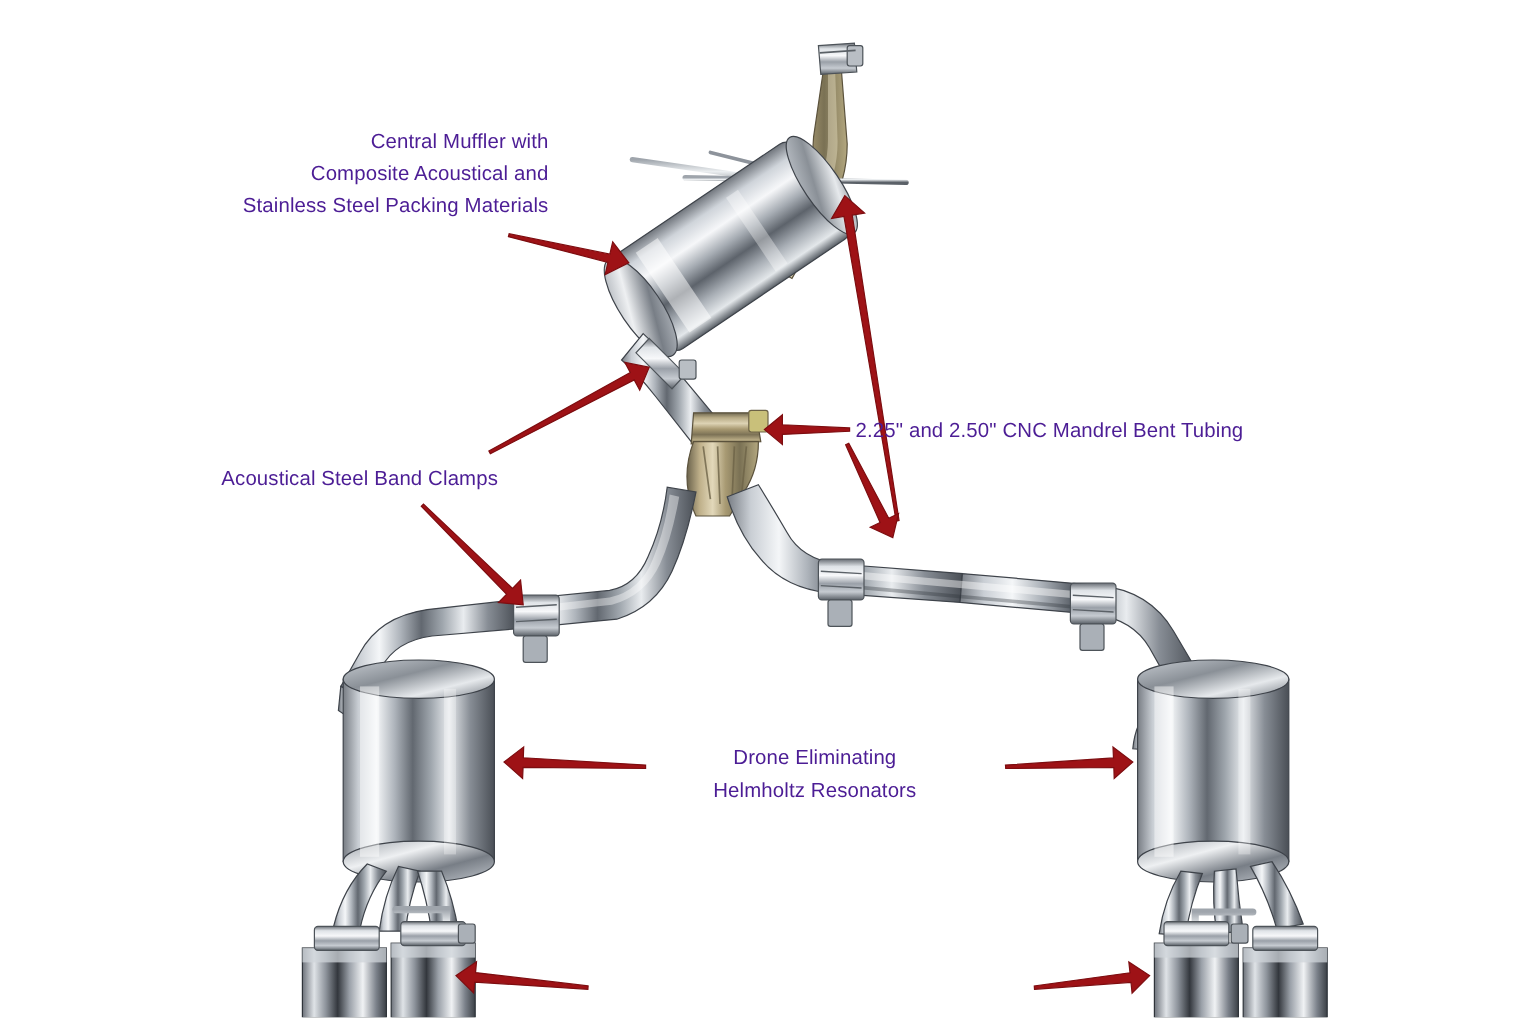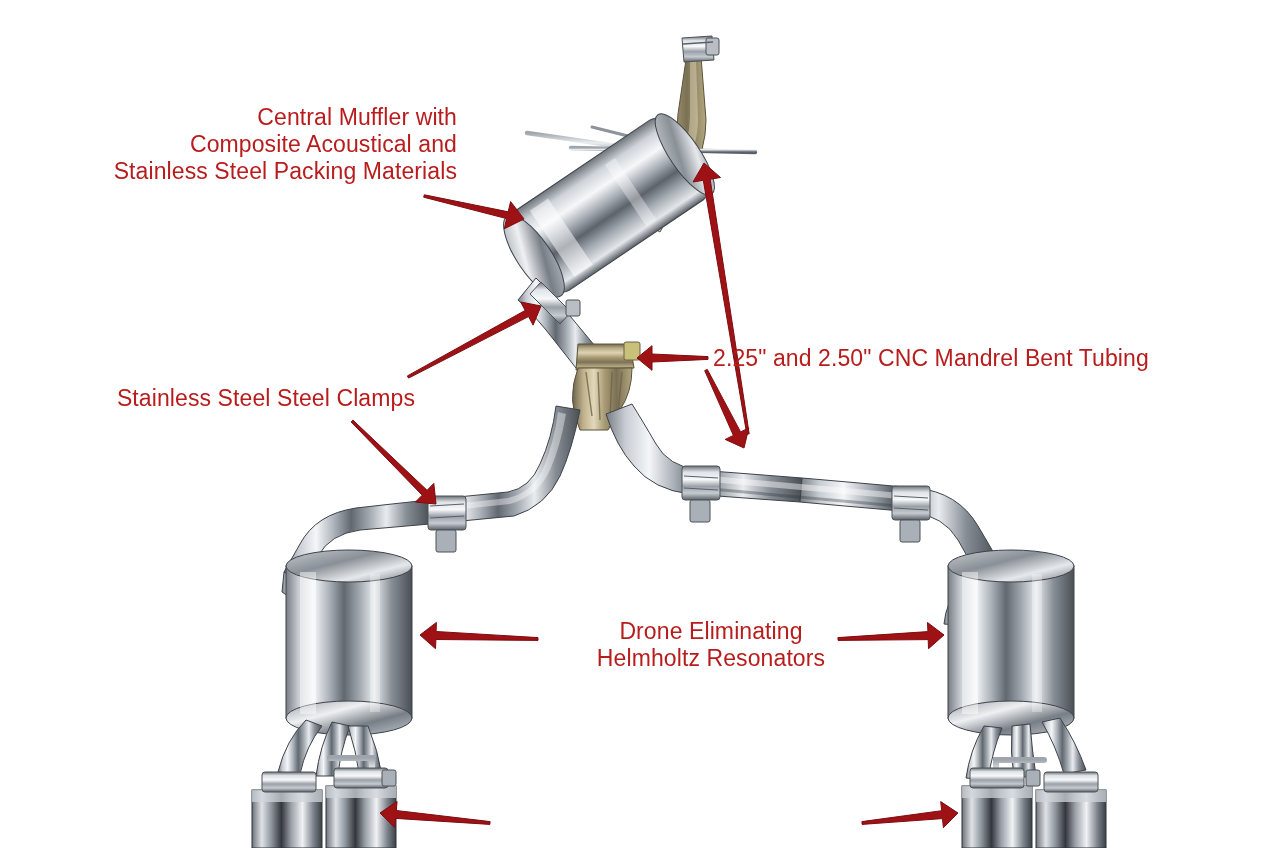--- a/index.html
+++ b/index.html
@@ -1,19 +1,19 @@
 <!DOCTYPE html>
 <html><head>
 <meta charset="utf-8">
 <style>
   html,body{margin:0;padding:0;background:#fff;}
   body{width:1280px;height:848px;font-family:"Liberation Sans",sans-serif;}
   #stage{position:relative;width:1280px;height:848px;background:#ffffff;overflow:hidden;}
   #art{position:absolute;left:0;top:0;width:1280px;height:848px;}
-  .lbl{position:absolute;color:#b91c1c;font-size:23px;line-height:27px;font-weight:400;letter-spacing:.1px;white-space:pre;}
+  .lbl{position:absolute;color:#4c1d95;font-size:17px;line-height:27px;font-weight:400;letter-spacing:.1px;white-space:pre;}
   .lbl.r{text-align:right;}
   .lbl.c{text-align:center;}
   #ov{position:absolute;left:0;top:0;width:1280px;height:848px;pointer-events:none;}
 </style>
 </head>
 <body>
 
 <div id="stage">
 
   <svg id="art" viewBox="0 0 1280 848">
@@ -231,21 +231,21 @@
       <polygon points="538.0,637.6 436.1,631.5 436.4,622.4 420.0,635.0 435.5,648.7 435.9,639.5 538.0,640.4" fill="#9e1216" stroke="#7d0d10" stroke-width="1" stroke-linejoin="miter"></polygon>
       <polygon points="838.1,640.4 928.2,639.6 928.5,648.7 944.0,635.0 927.5,622.5 927.9,631.6 837.9,637.6" fill="#9e1216" stroke="#7d0d10" stroke-width="1" stroke-linejoin="miter"></polygon>
       <polygon points="490.1,821.6 396.3,810.5 397.1,801.4 380.0,813.0 394.7,827.5 395.6,818.4 489.9,824.4" fill="#9e1216" stroke="#7d0d10" stroke-width="1" stroke-linejoin="miter"></polygon>
       <polygon points="862.1,824.4 942.5,818.6 943.4,827.7 958.0,813.0 940.7,801.6 941.7,810.7 861.9,821.6" fill="#9e1216" stroke="#7d0d10" stroke-width="1" stroke-linejoin="miter"></polygon>
     </svg>
 
   <div class="lbl r" style="left:70px;top:104px;width:387px;">Central Muffler with
 Composite Acoustical and
 Stainless Steel Packing Materials</div>
 
-  <div class="lbl r" style="left:78px;top:385px;width:337px;">Stainless Steel Steel Clamps</div>
+  <div class="lbl r" style="left:78px;top:385px;width:337px;">Acoustical Steel Band Clamps</div>
 
   <div class="lbl" style="left:713px;top:345px;width:478px;">2.25" and 2.50" CNC Mandrel Bent Tubing</div>
 
-  <div class="lbl c" style="left:580px;top:618px;width:262px;">Drone Eliminating
+  <div class="lbl c" style="left:548px;top:618px;width:262px;">Drone Eliminating
 Helmholtz Resonators</div>
 
 
 </div>
 
 </body></html>

